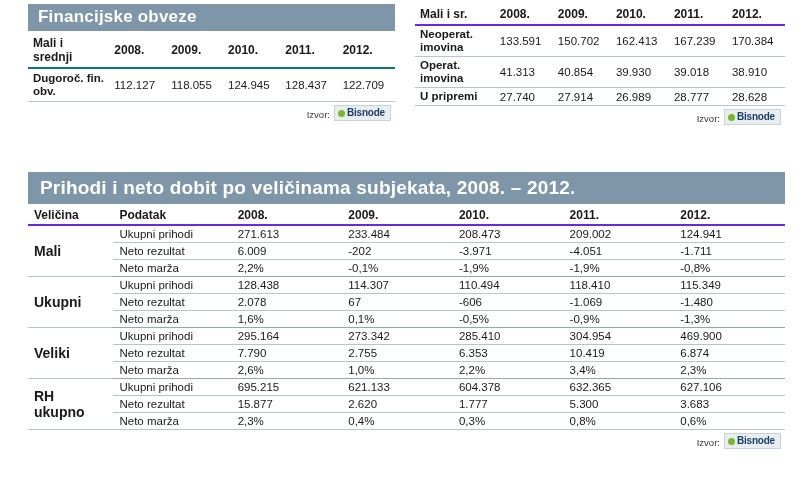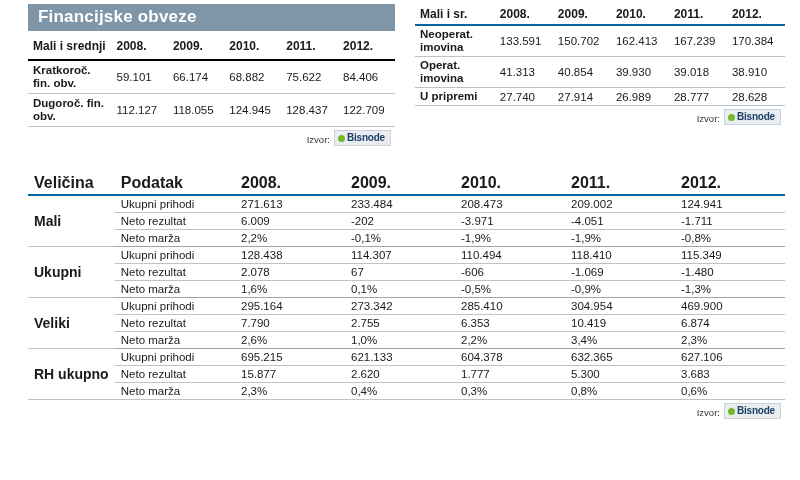--- a/index.html
+++ b/index.html
@@ -49,21 +49,21 @@
   td, th {
     text-align: left;
     vertical-align: middle;
     padding: 2px 5px;
     font-weight: normal;
     border-bottom: 1px solid #b9c4cc;
   }
   .hdr td, .hdr th {
     font-weight: bold;
     font-size: 12px;
-    border-bottom: 2px solid #0369a1;
+    border-bottom: 2px solid #6d28d9;
     padding-top: 3px;
     padding-bottom: 3px;
   }
   .rowlabel {
     font-weight: bold;
     font-size: 11.5px;
     line-height: 13px;
   }
   .num {
     font-size: 11.5px;
@@ -102,40 +102,40 @@
 
   
   #panel-fin {
     left: 28px;
     top: 4px;
     width: 367px;
   }
   #panel-fin .hdr td:first-child { width: 92px; }
   #panel-fin td { height: 20px; }
   #panel-fin .data-row td { padding-top: 3px; padding-bottom: 3px; }
-  #panel-fin .hdr td { border-bottom: 2px solid #000000; margin-left: 6px; }
+  #panel-fin .hdr td { border-bottom: 2px solid #0f766e; margin-left: 6px; }
   #panel-fin .colnum { width: 53px; }
 
   
   #panel-imo {
     left: 415px;
     top: 4px;
     width: 370px;
   }
   #panel-imo .hdr td:first-child { width: 88px; }
   #panel-imo .colnum { width: 55px; }
 
   
   #panel-big {
     left: 28px;
     top: 172px;
     width: 757px;
   }
   #panel-big table { font-size: 11.5px; }
-  #panel-big .hdr td { font-size: 16px; }
+  #panel-big .hdr td { font-size: 12px; }
   #panel-big td { padding: 2px 6px; }
   #panel-big .c-vel { width: 78px; }
   #panel-big .c-pod { width: 118px; }
   #panel-big .c-num { width: 110px; }
   #panel-big .grp-label {
     font-weight: bold;
     font-size: 14px;
     vertical-align: middle;
     border-bottom: 1px solid #b9c4cc;
   }
@@ -156,28 +156,20 @@
       <tbody>
           <tr class="hdr">
         <td>Mali i srednji</td>
         <td class="colnum">2008.</td>
         <td class="colnum">2009.</td>
         <td class="colnum">2010.</td>
         <td class="colnum">2011.</td>
         <td class="colnum">2012.</td>
       </tr>
       <tr class="data-row">
-        <td class="rowlabel">Kratkoroč. fin. obv.</td>
-        <td class="num">59.101</td>
-        <td class="num">66.174</td>
-        <td class="num">68.882</td>
-        <td class="num">75.622</td>
-        <td class="num">84.406</td>
-      </tr>
-      <tr class="data-row">
         <td class="rowlabel">Dugoroč. fin. obv.</td>
         <td class="num">112.127</td>
         <td class="num">118.055</td>
         <td class="num">124.945</td>
         <td class="num">128.437</td>
         <td class="num">122.709</td>
       </tr>
     </tbody>
       </table>
     <div class="src">
@@ -223,20 +215,21 @@
       </tr>
     </tbody>
       </table>
     <div class="src">
       <span class="label">Izvor:</span>
       <span class="logo"><span class="dot"></span><span>Bisnode</span></span>
     </div>
   </div>
 
   <div class="panel big" id="panel-big">
+    <div class="panel-title">Prihodi i neto dobit po veličinama subjekata, 2008. – 2012.</div>
     <table>
       <tbody>
           <tr class="hdr">
         <td class="c-vel">Veličina</td>
         <td class="c-pod">Podatak</td>
         <td class="c-num">2008.</td>
         <td class="c-num">2009.</td>
         <td class="c-num">2010.</td>
         <td class="c-num">2011.</td>
         <td class="c-num">2012.</td>

